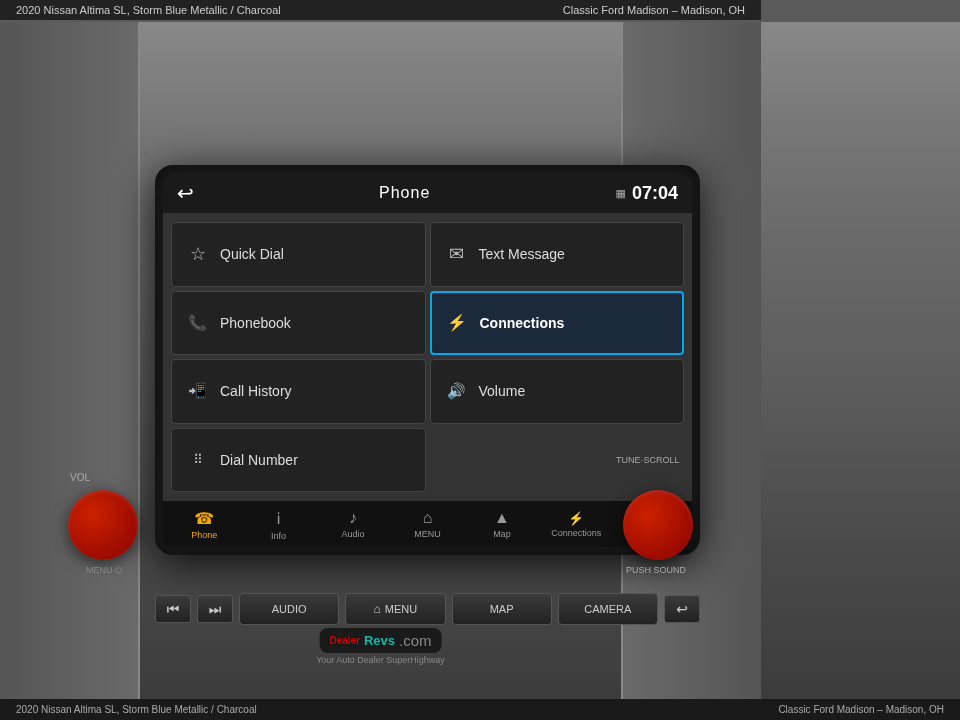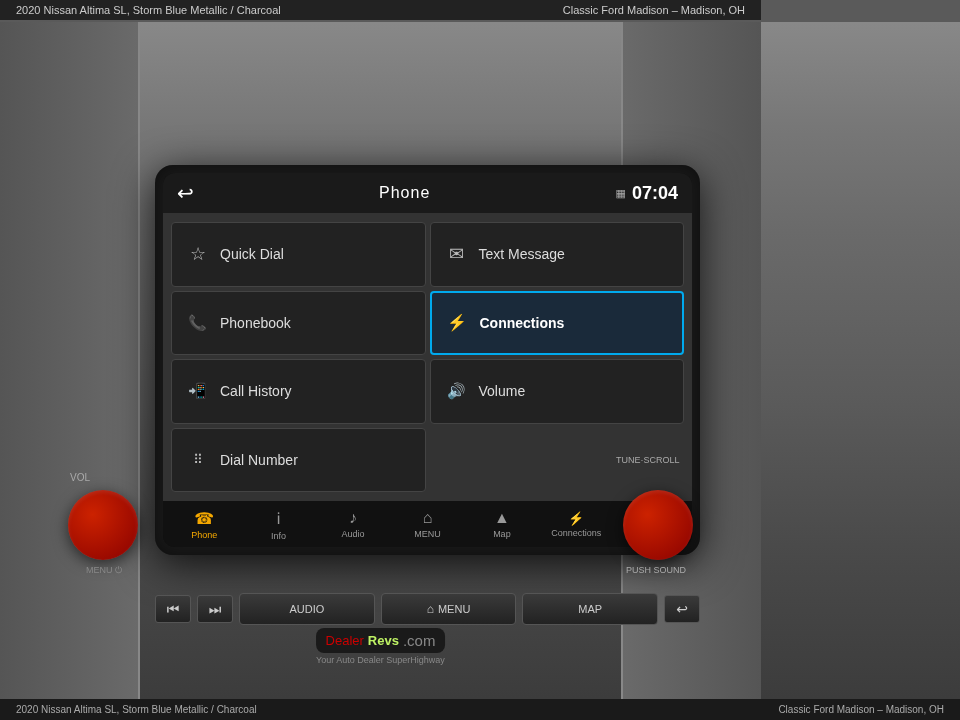--- a/index.html
+++ b/index.html
@@ -305,26 +305,26 @@
       background: #1a1a1a;
       border-radius: 8px;
       padding: 4px 10px;
       display: flex;
       align-items: center;
       gap: 4px;
     }
 
     .watermark-logo .logo-dealer {
       color: #c00;
-      font-size: 13px;
-      font-weight: normal;
+      font-size: 10px;
+      font-weight: bold;
     }
 
     .watermark-logo .logo-revs {
-      color: #bef264;
+      color: #14b8a6;
       font-size: 13px;
       font-weight: bold;
     }
 
     .watermark-logo .logo-com {
       color: #888;
       font-size: 15px;
     }
 
     .watermark-sub {
@@ -464,20 +464,23 @@
     <div class="phys-btn">
       <span>AUDIO</span>
     </div>
     <div class="phys-btn">
       <span class="btn-icon">⌂</span>
       <span>MENU</span>
     </div>
     <div class="phys-btn">
       <span>MAP</span>
     </div>
+    <div class="phys-btn">
+      <span>CAMERA</span>
+    </div>
     <div class="skip-btn" style="width:36px;">↩</div>
   </div>
 
   <div class="watermark">
     <div class="watermark-logo">
       <span class="logo-dealer">Dealer</span>
       <span class="logo-revs">Revs</span>
       <span class="logo-com">.com</span>
     </div>
     <div class="watermark-sub">Your Auto Dealer SuperHighway</div>

